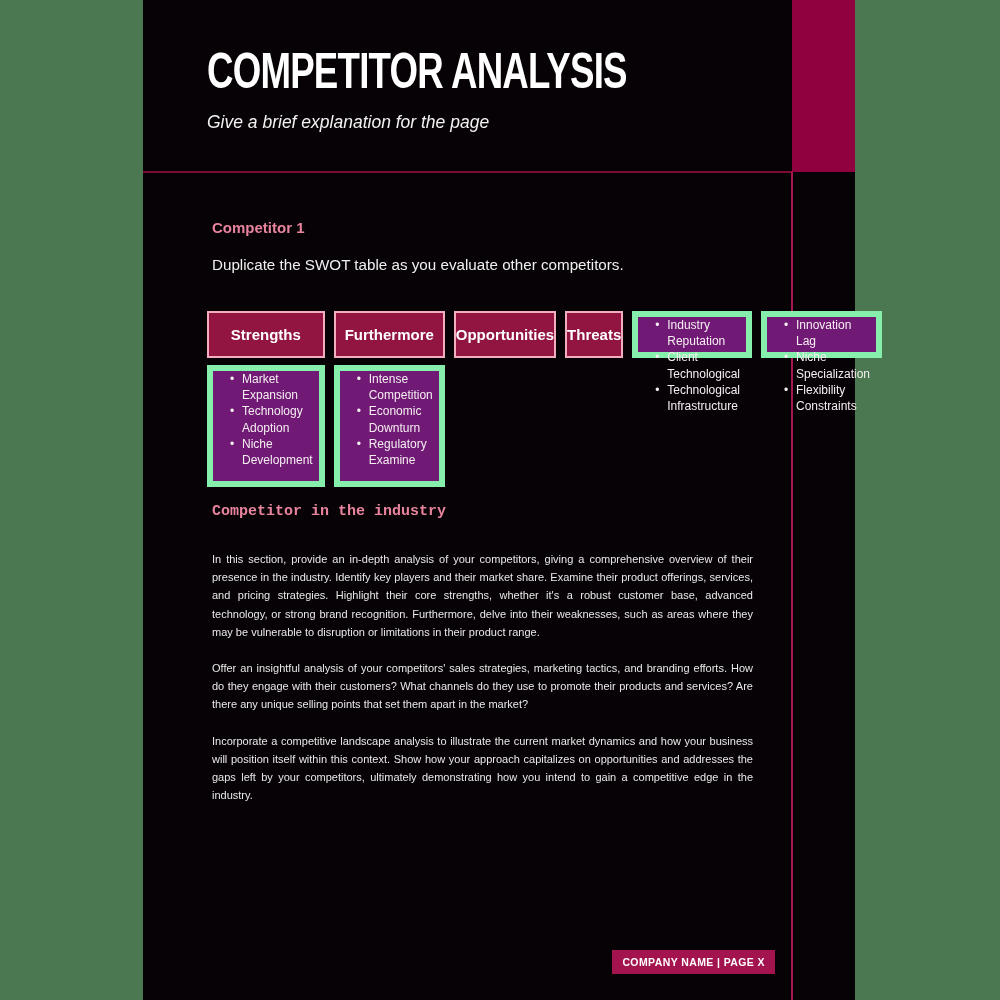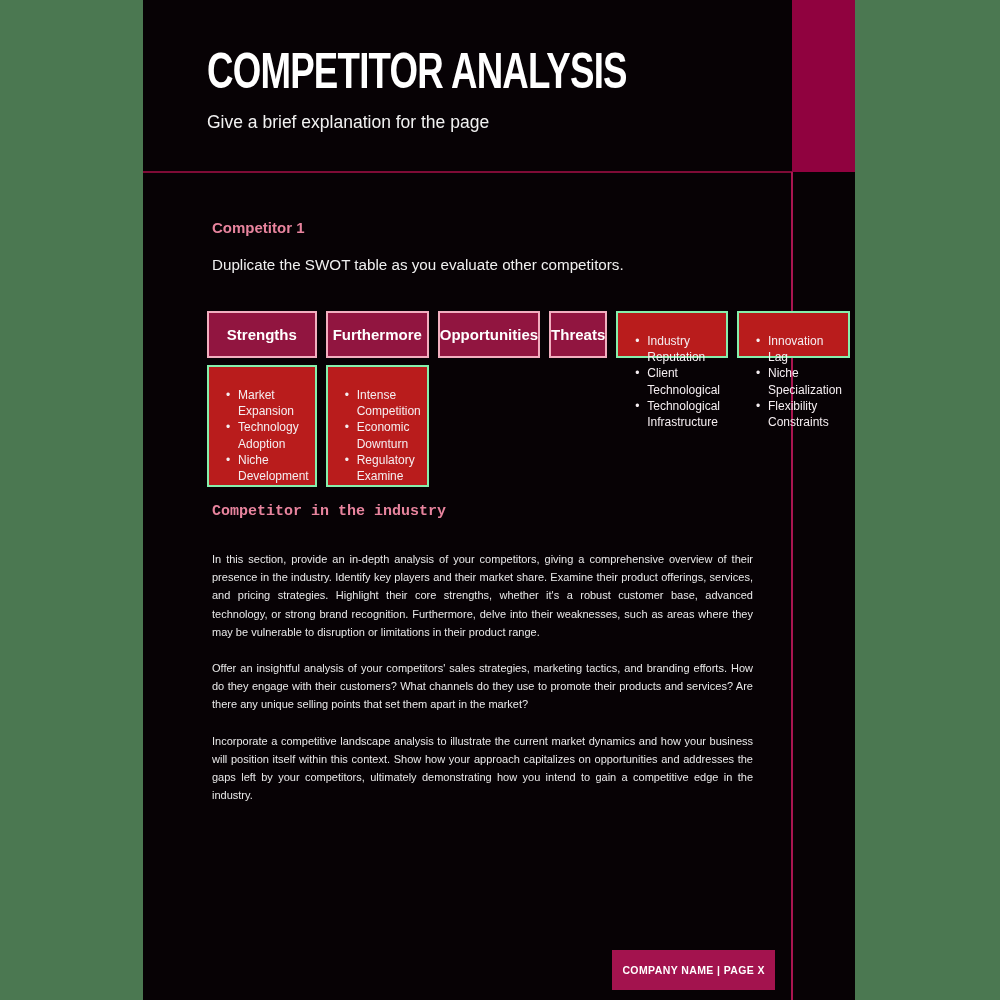--- a/index.html
+++ b/index.html
@@ -27,21 +27,21 @@
   .title{
     position:absolute;left:207px;top:47px;margin:0;color:#ffffff;
     font-size:47px;line-height:47px;font-weight:700;white-space:nowrap;
   }
   .title .condense{
     display:inline-block;transform:scale(0.78,1.08);transform-origin:0 50%;
     letter-spacing:-1px;
   }
   .subtitle{
     position:absolute;left:207px;top:111px;margin:0;color:#f2f2f2;
-    font-size:17.5px;line-height:22px;font-weight:400;
+    font-size:17.5px;line-height:22px;font-weight:400;font-style:italic;
   }
   .h-pink{
     position:absolute;left:212px;margin:0;color:#e8849e;
     font-size:15px;line-height:19px;font-weight:700;
   }
   .h-competitor{top:218px;}
   .h-industry{top:502px;font-family:Liberation Mono, monospace;}
   .instruction{
     position:absolute;left:212px;top:255px;margin:0;color:#f0f0f0;
     font-size:15.2px;line-height:20px;
@@ -50,42 +50,42 @@
     position:absolute;left:207px;top:311px;width:572px;
     display:grid;grid-template-columns:repeat(6,1fr);
     grid-template-rows:47px 122px;gap:7px 9px;
   }
   .swot-header{
     background:#911540;border:2px solid #f2aebf;
     display:flex;align-items:center;justify-content:center;
     color:#ffffff;font-size:15px;font-weight:700;box-sizing:border-box;
   }
   .swot-cell{
-    background:#b91c1c;border:2px solid #86efac;
-    box-sizing:border-box;padding:20px 6px 6px 16px;
+    background:#701a75;border:6px solid #86efac;
+    box-sizing:border-box;padding:0 6px 6px 16px;
   }
   .swot-cell ul{margin:0;padding:0;list-style:none;}
   .swot-cell li{
     position:relative;padding-left:13px;color:#f5eef1;
     font-size:12px;line-height:16.2px;font-weight:500;
   }
   .swot-cell li::before{
     content:"\2022";position:absolute;left:1px;top:0;color:#f5eef1;
   }
   .body-text{
     position:absolute;left:212px;top:550px;width:541px;
   }
   .body-text p{
     margin:0 0 18px 0;color:#e9e9e9;font-size:11px;line-height:18.2px;
     text-align:justify;
   }
   .footer-badge{
     position:absolute;top:950px;right:225px;height:24px;
     background:#a3134e;display:flex;align-items:center;
-    padding:8px 10px;
+    padding:0 10px;
   }
   .footer-badge span{
     color:#ffffff;font-size:10.5px;font-weight:700;letter-spacing:0.4px;
     white-space:nowrap;
   }
 </style>
 </head>
 <body>
 
 <div class="canvas">

